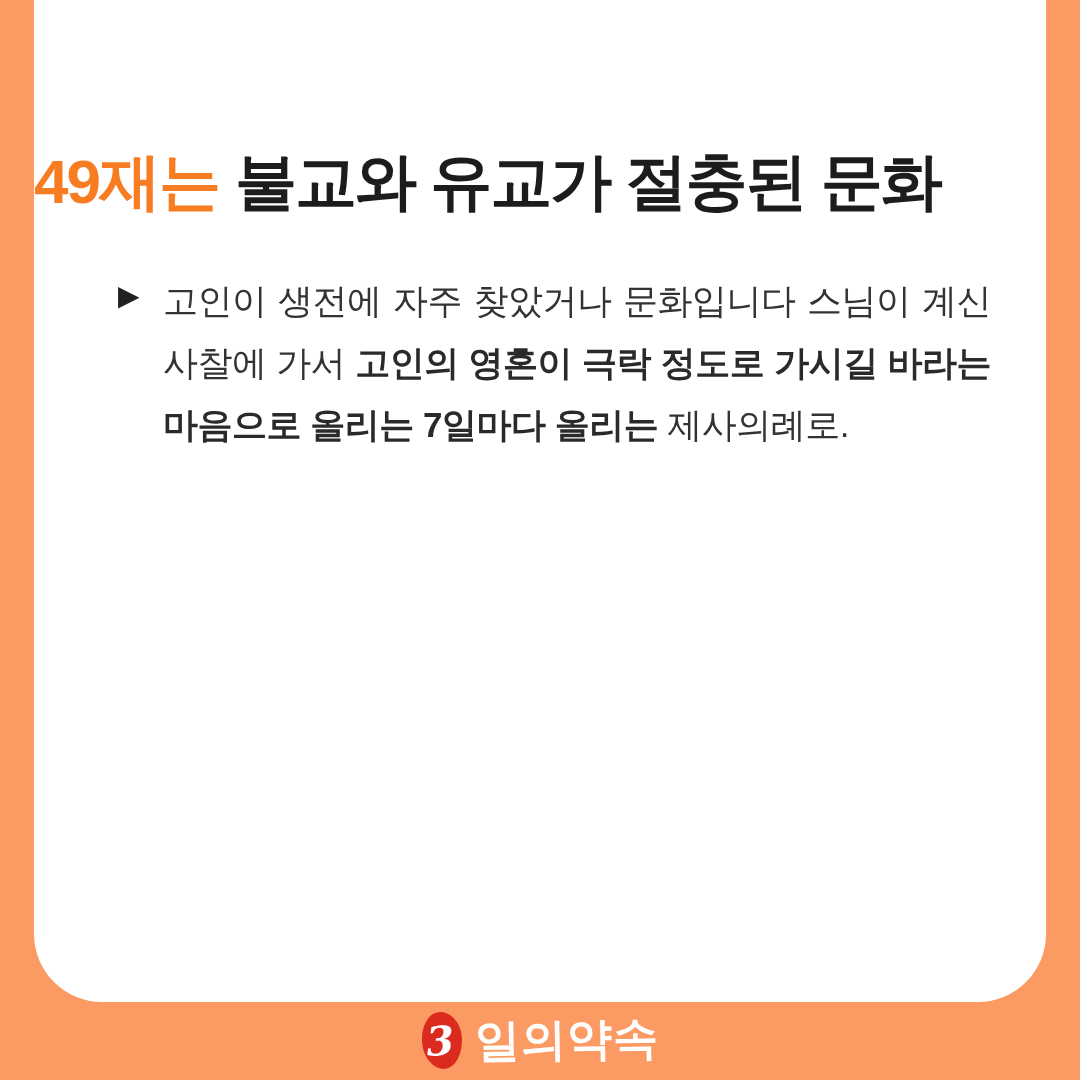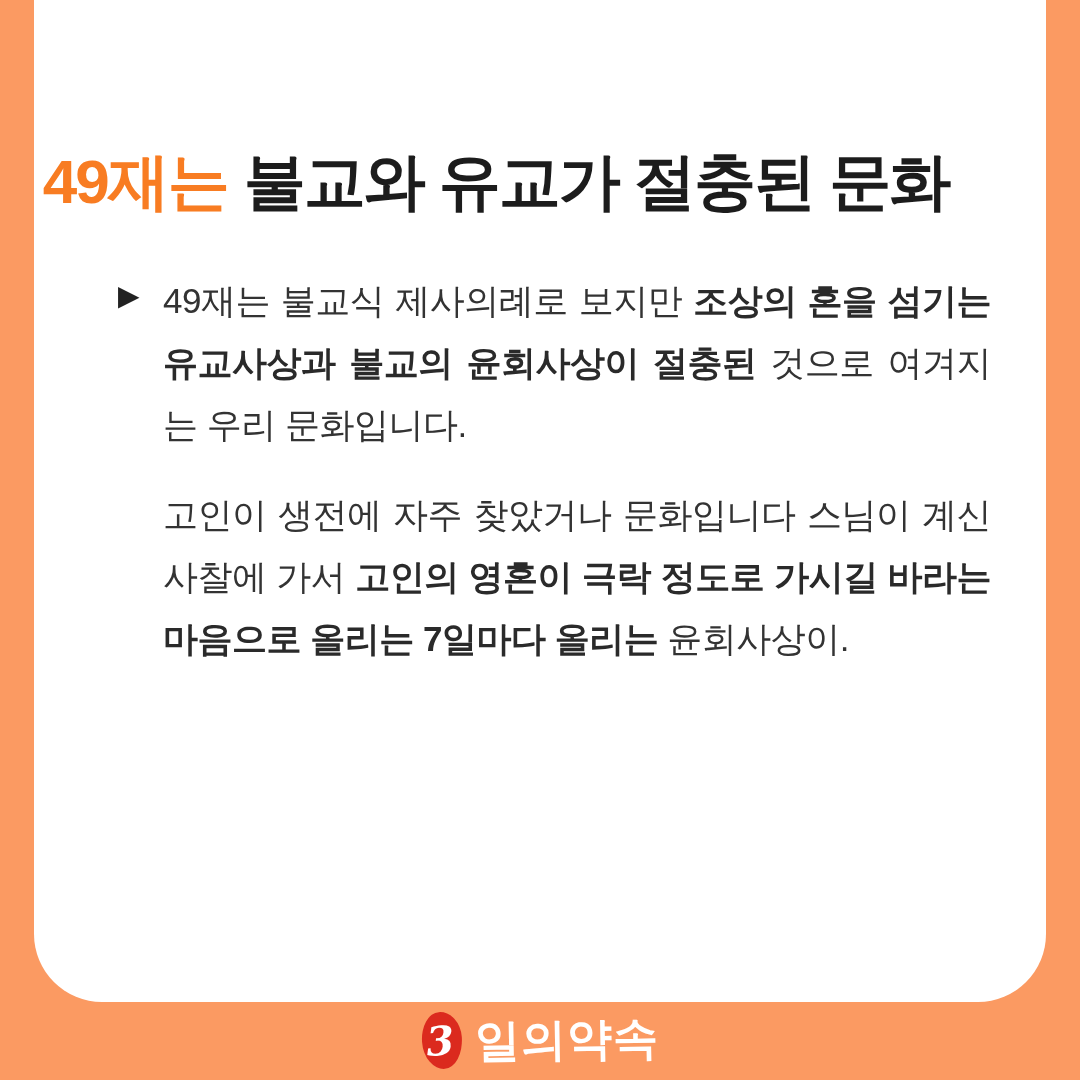--- a/index.html
+++ b/index.html
@@ -19,21 +19,20 @@
     width: 1012px;
     height: 1002px;
     background: var(--card-white, #FFFFFF);
     border-radius: 0 0 68px 68px;
   }
   .title {
     position: absolute;
     left: 34px;
     top: 146px;
     width: 924px;
-    text-align: center;
     font-size: 62px;
     line-height: 1.15;
     font-weight: 900;
     letter-spacing: -2px;
     color: #1c1c1c;
     white-space: nowrap;
   }
   .title .hl {
     color: var(--accent-orange, #F87C22);
     margin-right: 16px;
@@ -106,23 +105,22 @@
 </head>
 <body>
 
 <div class="card"></div>
 
 <h1 class="title"><span class="hl">49재는</span><span>불교와 유교가 절충된 문화</span></h1>
 
 <span class="bullet">▶</span>
 
 <div class="content">
-  <p><span>49재는 불교식 제사의례로 보지만 </span><b>조상의 혼을 섬기는 유교사상과 불교의 윤회사상이 절충된</b><span> 것으로 여겨지는 우리 문화입니다.</span></p>
 
-  <p><span>고인이 생전에 자주 찾았거나 문화입니다 스님이 계신 사찰에 가서 </span><b>고인의 영혼이 극락 정도로 가시길 바라는 마음으로 올리는 7일마다 올리는</b><span> 윤회사상이.</span></p>
+  <p><span>고인이 생전에 자주 찾았거나 문화입니다 스님이 계신 사찰에 가서 </span><b>고인의 영혼이 극락 정도로 가시길 바라는 마음으로 올리는 7일마다 올리는</b><span> 제사의례로.</span></p>
 
 
 </div>
 
 <div class="logo">
   <div class="logo-badge">
     <span>3</span>
   </div>
   <div class="logo-text">일의약속</div>
 </div>

